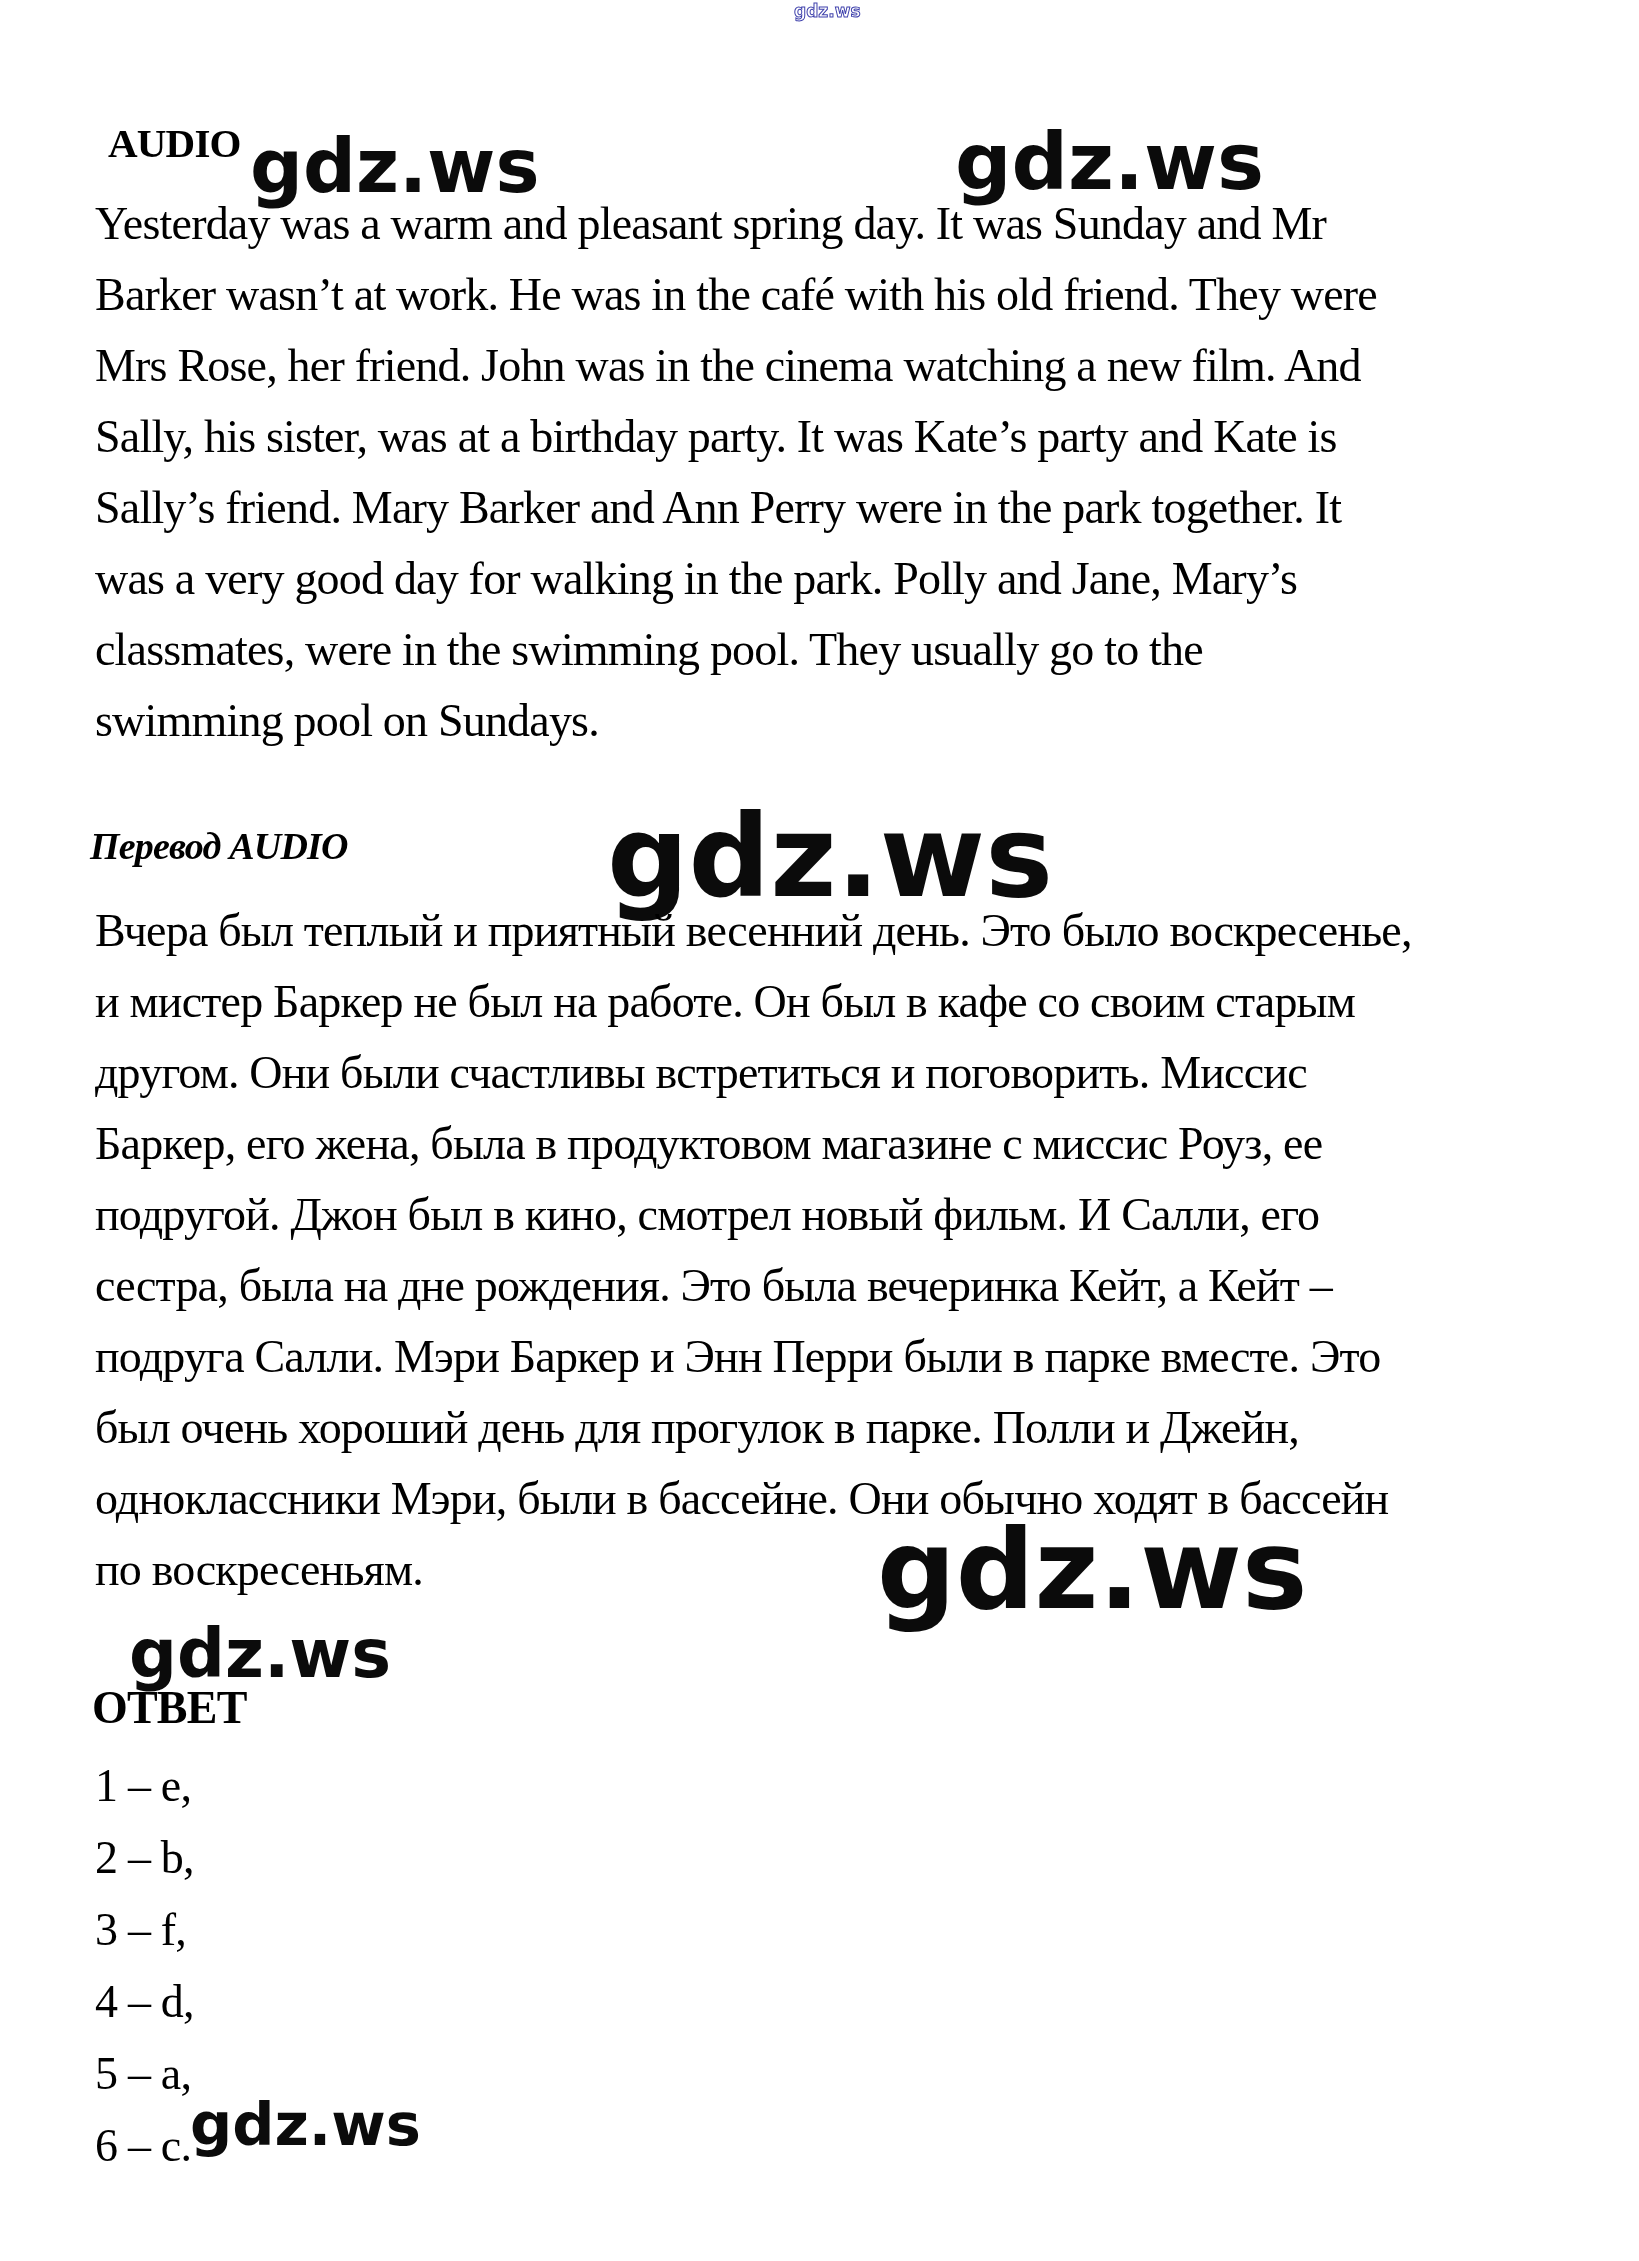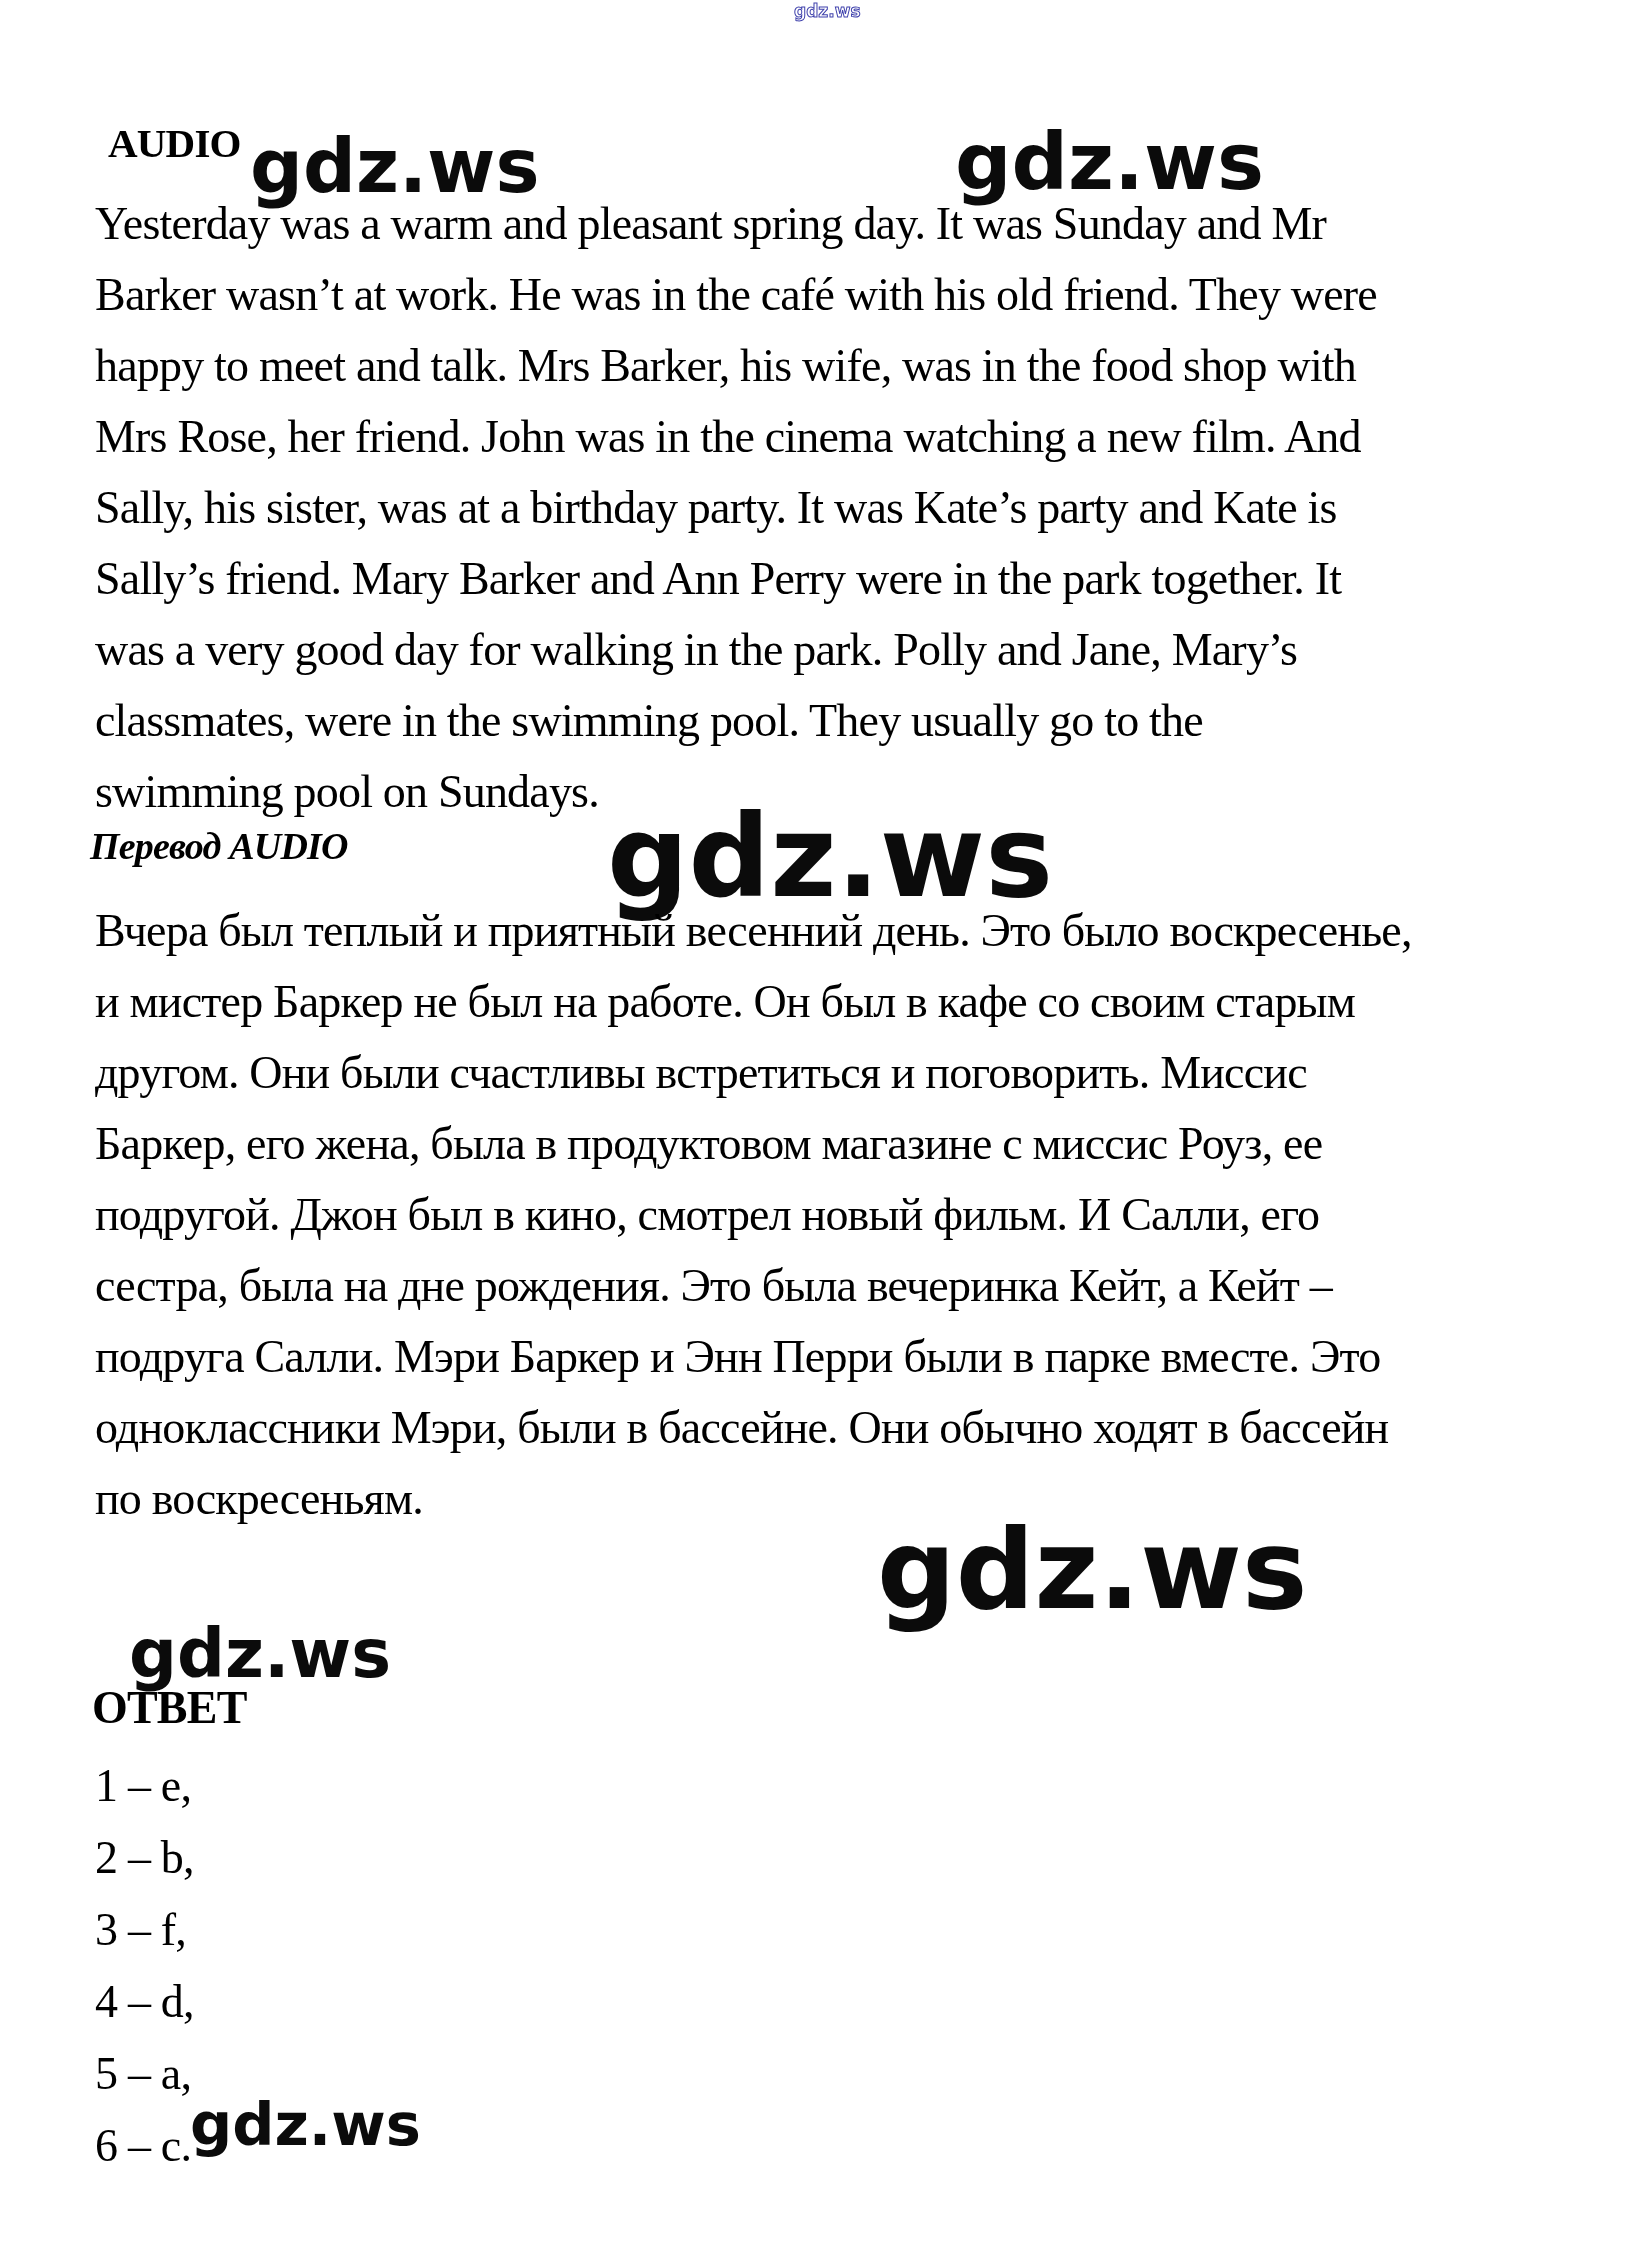--- a/index.html
+++ b/index.html
@@ -66,38 +66,38 @@
 <span class="abs wm wm-topright">gdz.ws</span>
 <span class="abs wm wm-perevod">gdz.ws</span>
 <span class="abs wm wm-bottom">gdz.ws</span>
 <span class="abs wm wm-otvet">gdz.ws</span>
 <span class="abs wm wm-answers">gdz.ws</span>
 
 <div class="abs heading-audio">AUDIO</div>
 <div class="abs para english-para">
     <div class="line">Yesterday was a warm and pleasant spring day. It was Sunday and Mr</div>
     <div class="line">Barker wasn’t at work. He was in the café with his old friend. They were</div>
-    <div class="line">happy to meet and talk. Mrs Barker, his wife, was in the food shop with</div>
     <div class="line">Mrs Rose, her friend. John was in the cinema watching a new film. And</div>
     <div class="line">Sally, his sister, was at a birthday party. It was Kate’s party and Kate is</div>
     <div class="line">Sally’s friend. Mary Barker and Ann Perry were in the park together. It</div>
     <div class="line">was a very good day for walking in the park. Polly and Jane, Mary’s</div>
     <div class="line">classmates, were in the swimming pool. They usually go to the</div>
     <div class="line">swimming pool on Sundays.</div>
   </div>
 
 <div class="abs heading-perevod">Перевод AUDIO</div>
 <div class="abs para russian-para">
     <div class="line">Вчера был теплый и приятный весенний день. Это было воскресенье,</div>
     <div class="line">и мистер Баркер не был на работе. Он был в кафе со своим старым</div>
     <div class="line">другом. Они были счастливы встретиться и поговорить. Миссис</div>
     <div class="line">Баркер, его жена, была в продуктовом магазине с миссис Роуз, ее</div>
     <div class="line">подругой. Джон был в кино, смотрел новый фильм. И Салли, его</div>
     <div class="line">сестра, была на дне рождения. Это была вечеринка Кейт, а Кейт –</div>
     <div class="line">подруга Салли. Мэри Баркер и Энн Перри были в парке вместе. Это</div>
+    <div class="line">был очень хороший день для прогулок в парке. Полли и Джейн,</div>
     <div class="line">одноклассники Мэри, были в бассейне. Они обычно ходят в бассейн</div>
     <div class="line">по воскресеньям.</div>
   </div>
 
 <div class="abs heading-otvet">ОТВЕТ</div>
 <div class="abs para answers-list">
     <div class="line">1 – e,</div>
     <div class="line">2 – b,</div>
     <div class="line">3 – f,</div>
     <div class="line">4 – d,</div>

